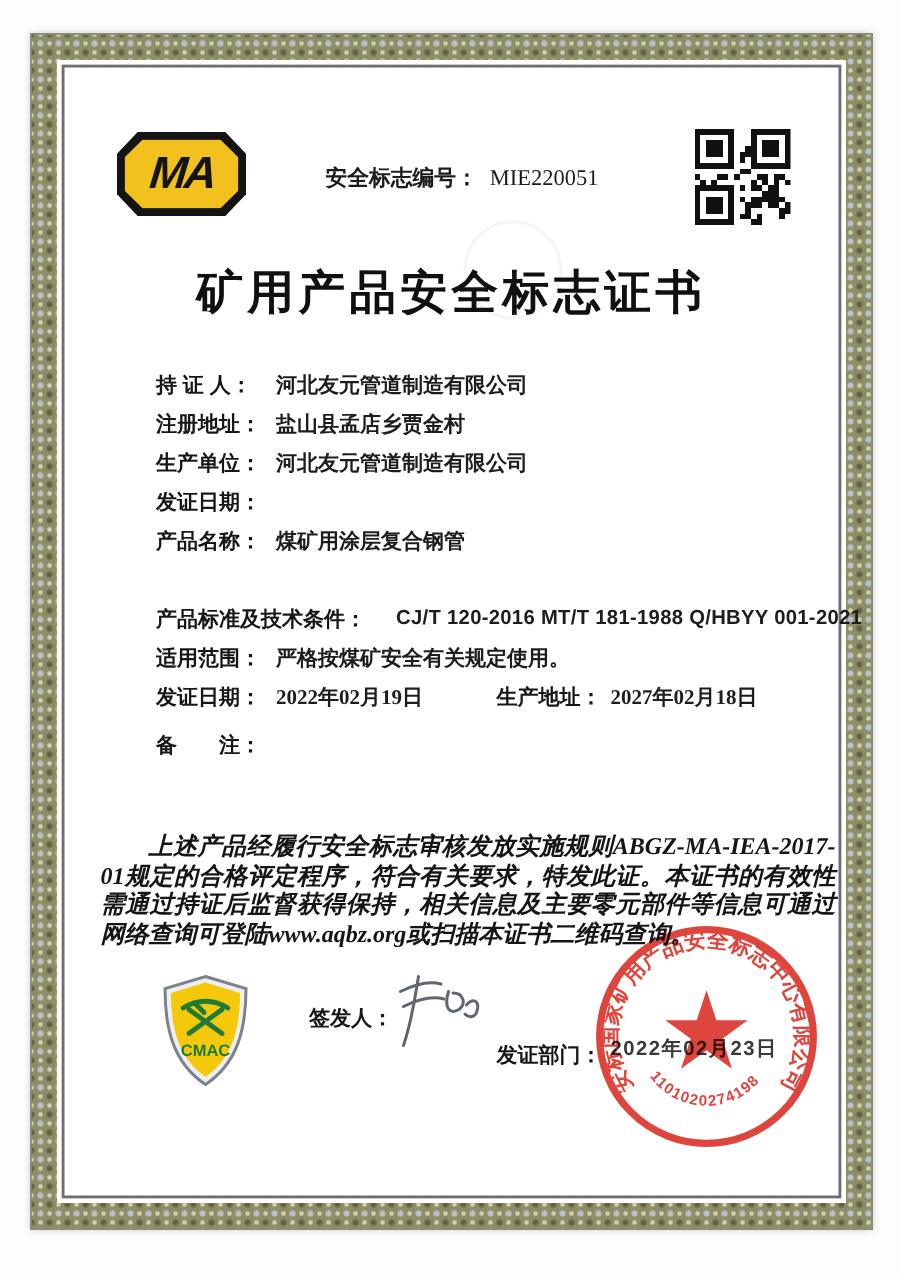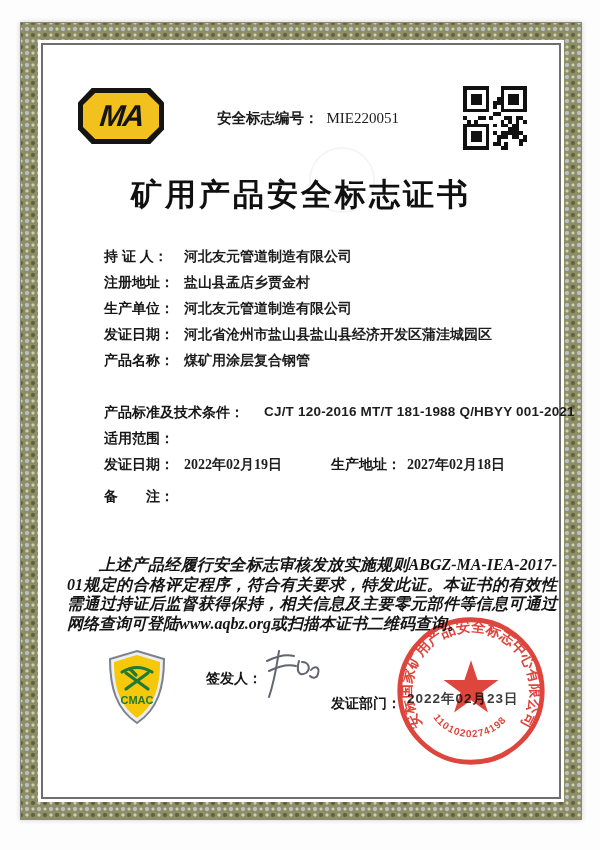--- a/index.html
+++ b/index.html
@@ -168,32 +168,32 @@
   <div class="row" style="top:251px">
     <span class="lbl">注册地址：</span>
     <span class="val">盐山县孟店乡贾金村</span>
   </div>
   <div class="row" style="top:277px">
     <span class="lbl">生产单位：</span>
     <span class="val">河北友元管道制造有限公司</span>
   </div>
   <div class="row" style="top:303px">
     <span class="lbl">发证日期：</span>
-    <span class="val">河北省沧州市盐山县盐山县经济开发区蒲洼城园区</span>
   </div>
   <div class="row" style="top:329px">
     <span class="lbl">产品名称：</span>
     <span class="val">煤矿用涂层复合钢管</span>
   </div>
   <div class="row" style="top:381px">
     <span class="lbl">产品标准及技术条件：</span>
     <span class="val latin far">CJ/T 120-2016 MT/T 181-1988 Q/HBYY 001-2021</span>
   </div>
   <div class="row" style="top:407px">
     <span class="lbl">适用范围：</span>
+    <span class="val">严格按煤矿安全有关规定使用。</span>
   </div>
   <div class="row" style="top:433px">
     <span class="lbl">发证日期：</span>
     <span class="val">2022年02月19日</span>
     <span class="lbl2">生产地址：</span>
     <span class="val2">2027年02月18日</span>
   </div>
   <div class="row" style="top:465px">
     <span class="lbl">备　　注：</span>
   </div>

